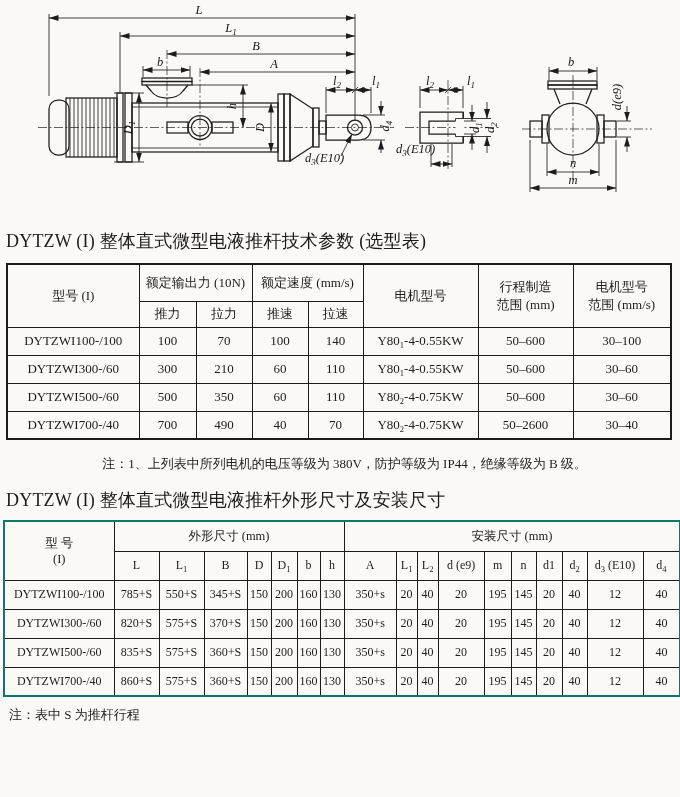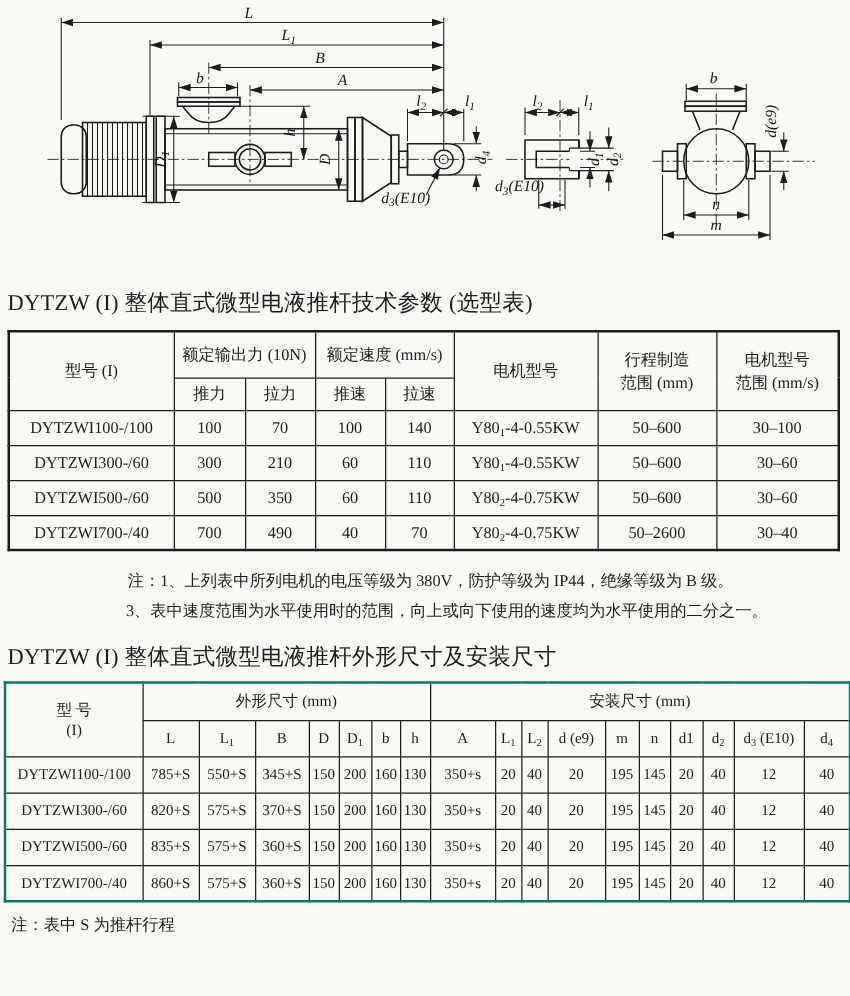--- a/index.html
+++ b/index.html
@@ -243,21 +243,20 @@
     <td>70</td>
     <td><span>Y80</span><sub>2</sub><span>-4-0.75KW</span></td>
     <td>50–2600</td>
     <td>30–40</td>
   </tr>
 </tbody>
   </table>
 
 <div class="notes">
   <div class="first"><span>注：</span><span>1、上列表中所列电机的电压等级为 380V，防护等级为 IP44，绝缘等级为 B 级。</span></div>
-  <div class="item">3、表中速度范围为水平使用时的范围，向上或向下使用的速度均为水平使用的二分之一。</div>
 </div>
 
 
 <div class="sec-title">DYTZW (I) 整体直式微型电液推杆外形尺寸及安装尺寸</div>
 
 <table class="t2">
   <colgroup>
     <col style="width:110px">
       <col style="width:45px">
       <col style="width:45px">

